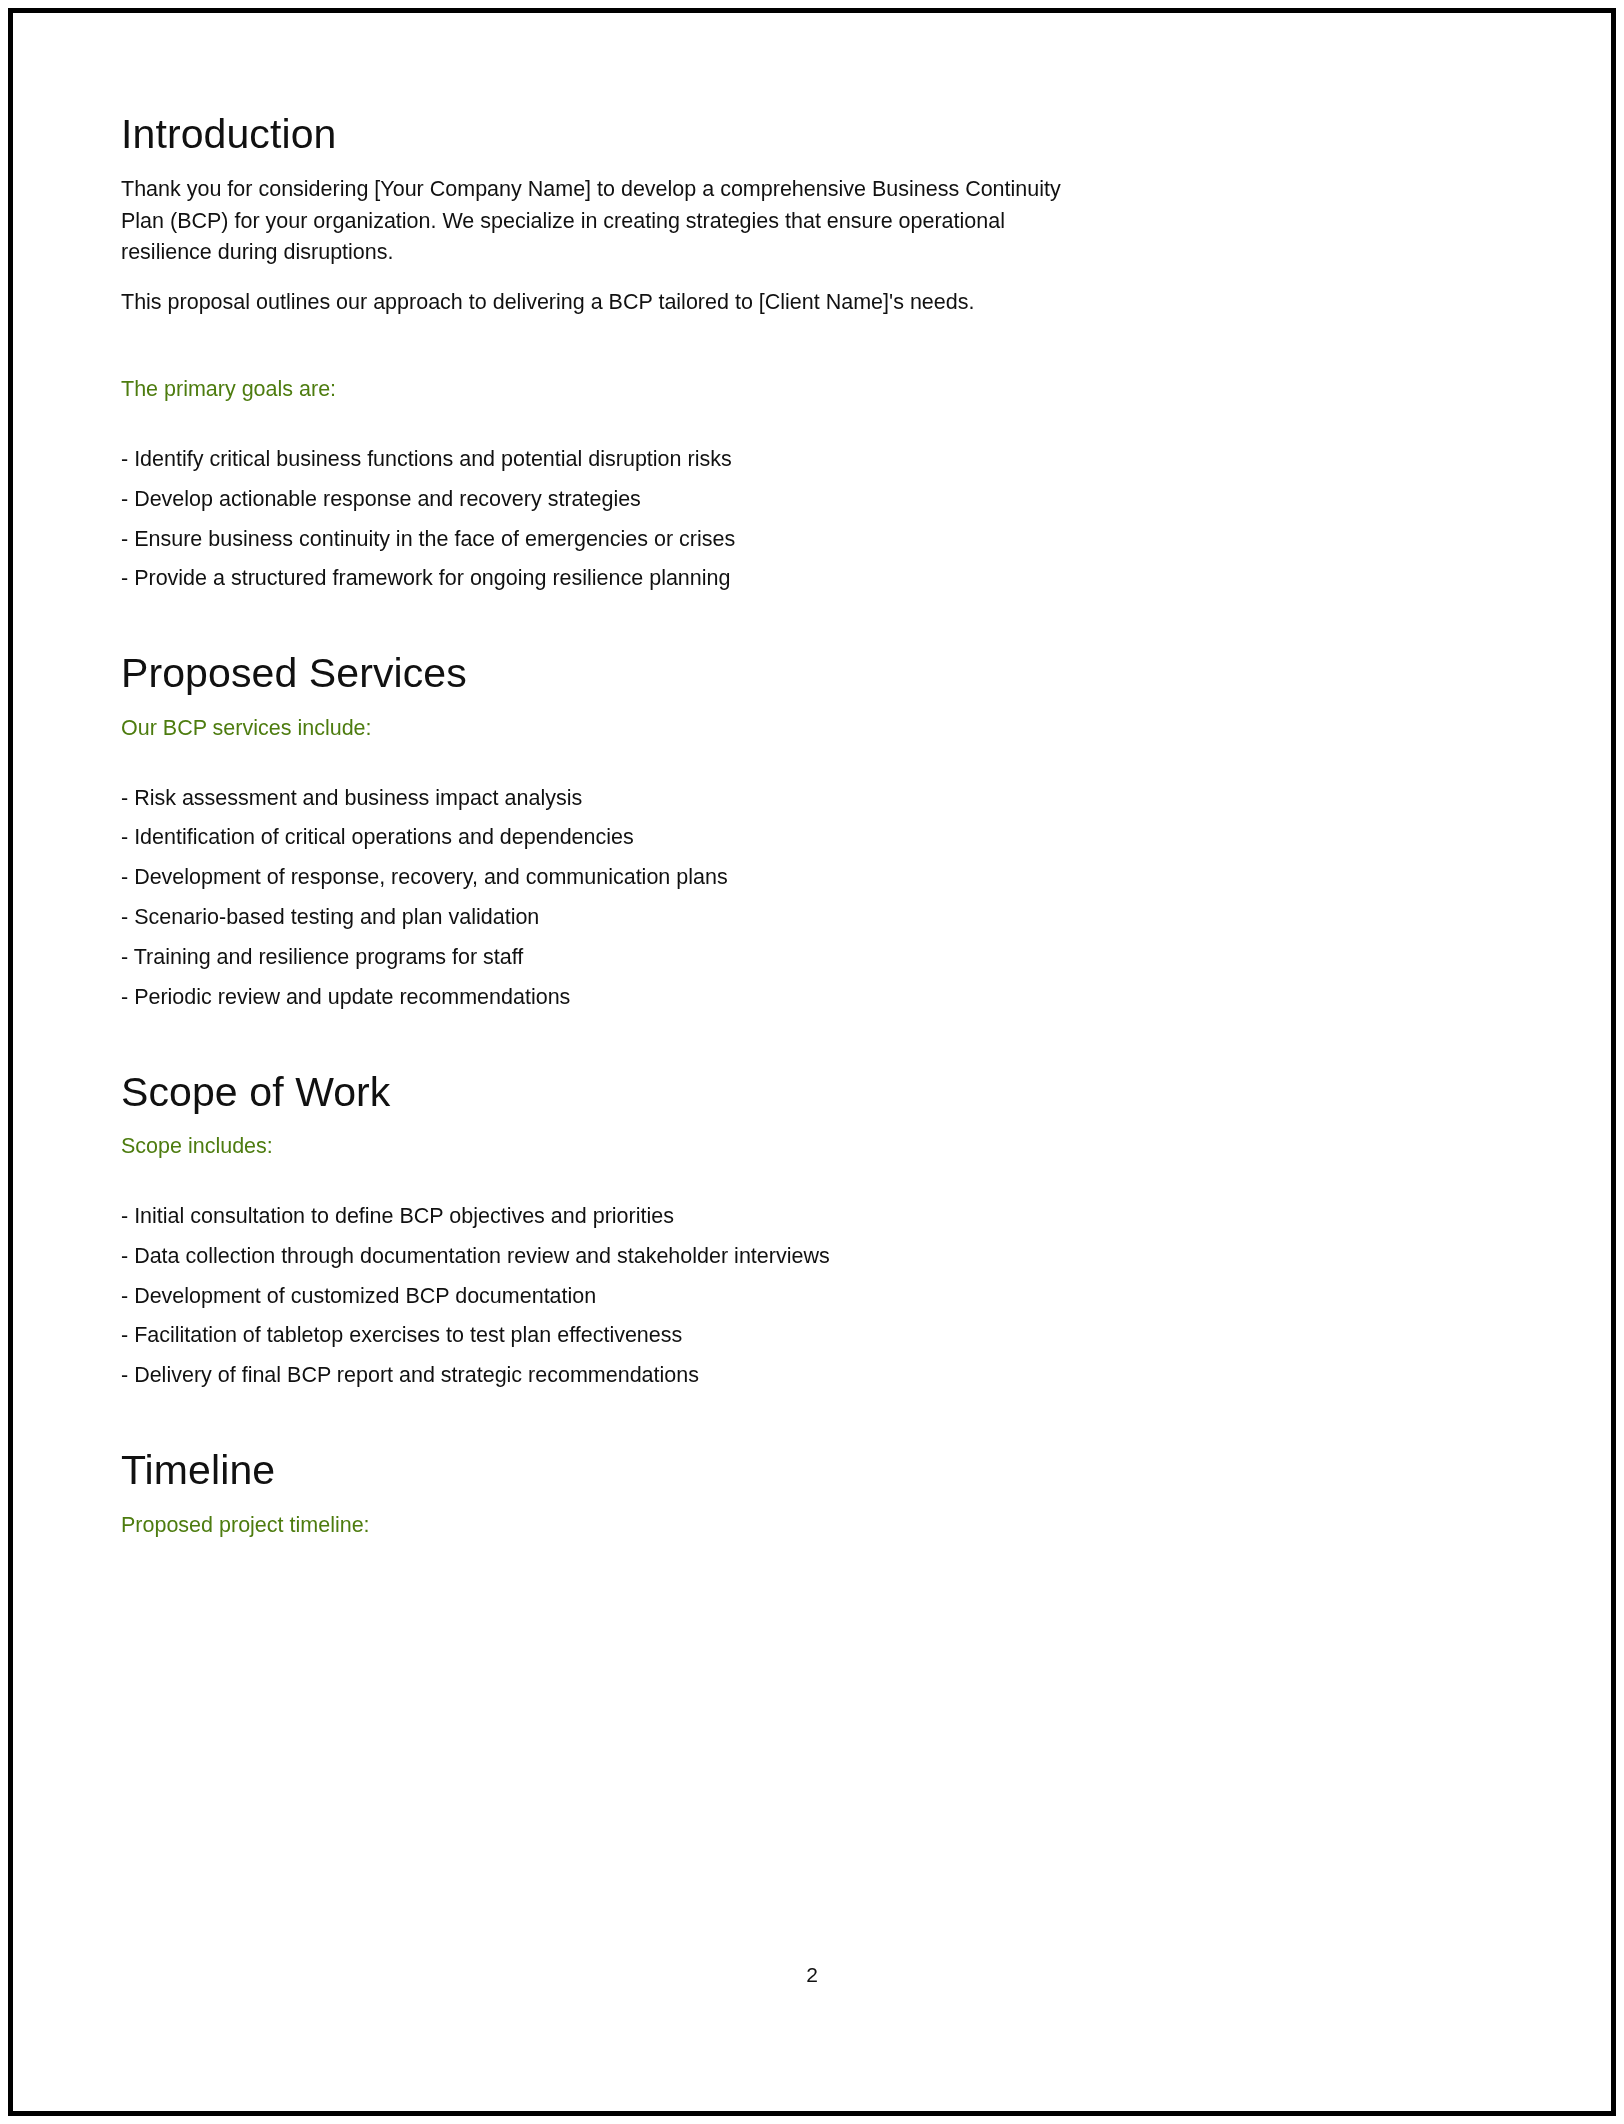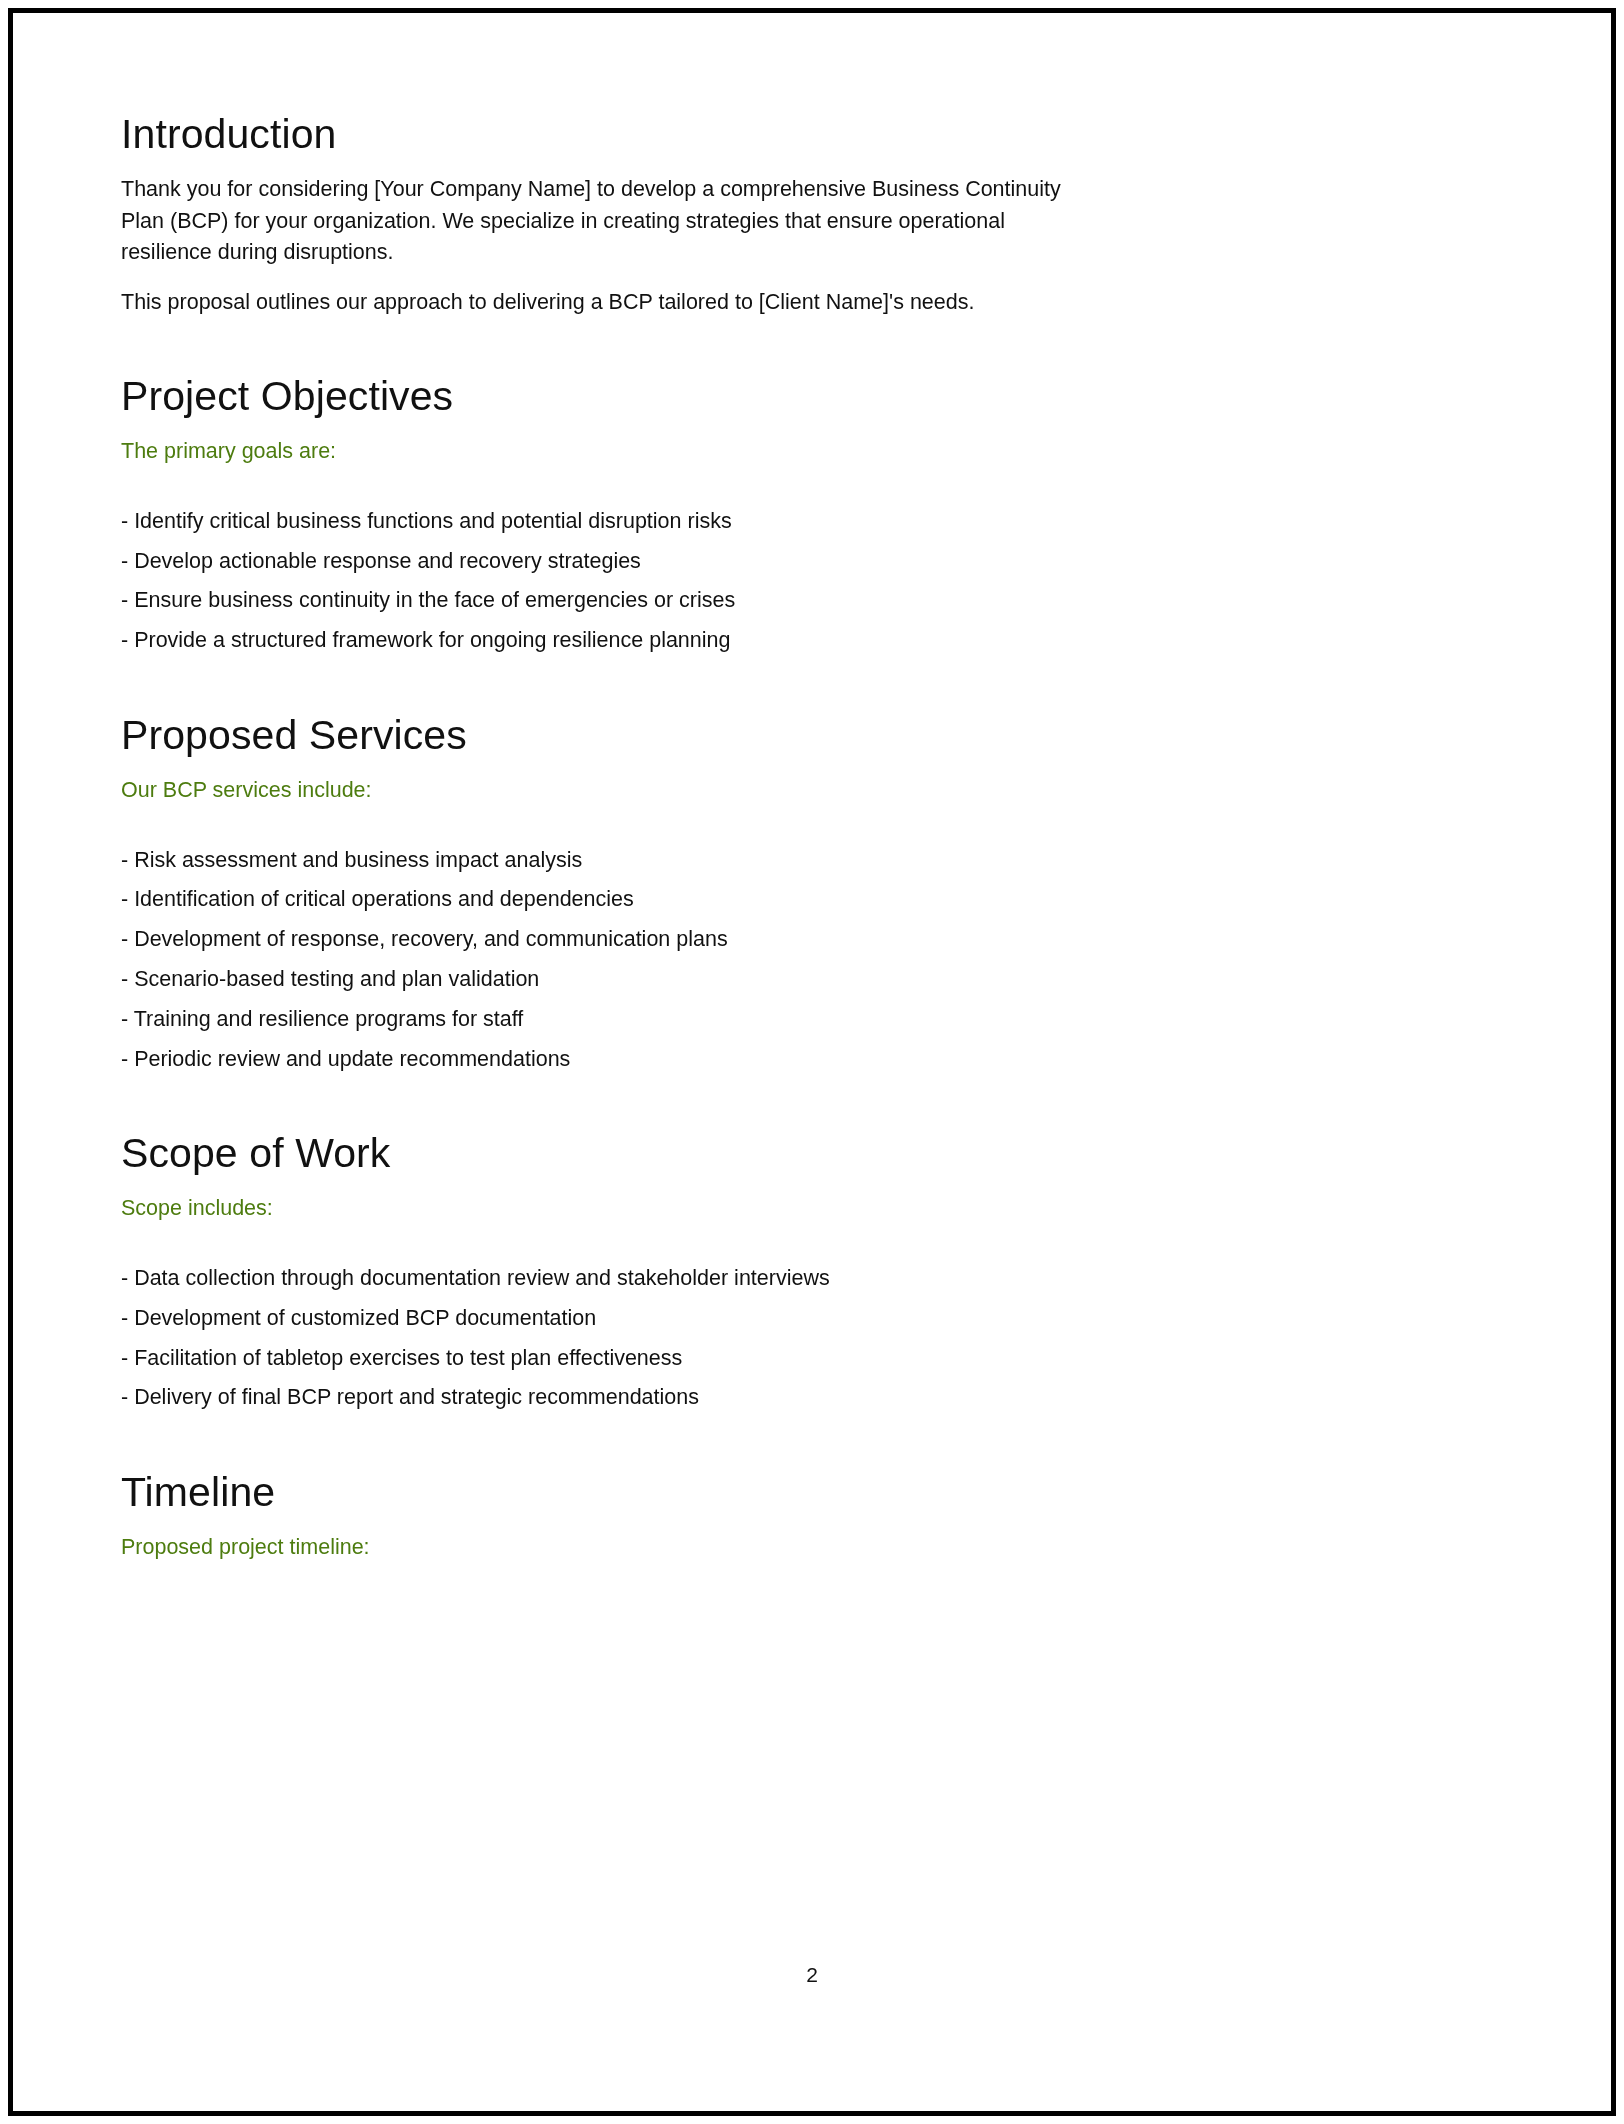--- a/index.html
+++ b/index.html
@@ -93,21 +93,20 @@
 
   <div id="content">
 
     <section class="section">
       <h1 class="doc-h1">Introduction</h1>
       <p class="para">Thank you for considering [Your Company Name] to develop a comprehensive Business Continuity Plan (BCP) for your organization. We specialize in creating strategies that ensure operational resilience during disruptions.</p>
       <p class="para tight">This proposal outlines our approach to delivering a BCP tailored to [Client Name]'s needs.</p>
     </section>
 
     <section class="section">
-      <h1 class="doc-h1">Project Objectives</h1>
       <p class="lead">The primary goals are:</p>
       <ul class="bullet-list">
         <li>- Identify critical business functions and potential disruption risks</li>
         <li>- Develop actionable response and recovery strategies</li>
         <li>- Ensure business continuity in the face of emergencies or crises</li>
         <li>- Provide a structured framework for ongoing resilience planning</li>
       </ul>
     </section>
 
     <section class="section">
@@ -120,20 +119,21 @@
         <li>- Scenario-based testing and plan validation</li>
         <li>- Training and resilience programs for staff</li>
         <li>- Periodic review and update recommendations</li>
       </ul>
     </section>
 
     <section class="section">
       <h1 class="doc-h1">Scope of Work</h1>
       <p class="lead">Scope includes:</p>
       <ul class="bullet-list">
+        <li>- Initial consultation to define BCP objectives and priorities</li>
         <li>- Data collection through documentation review and stakeholder interviews</li>
         <li>- Development of customized BCP documentation</li>
         <li>- Facilitation of tabletop exercises to test plan effectiveness</li>
         <li>- Delivery of final BCP report and strategic recommendations</li>
       </ul>
     </section>
 
     <section class="section">
       <h1 class="doc-h1">Timeline</h1>
       <p class="lead">Proposed project timeline:</p>

